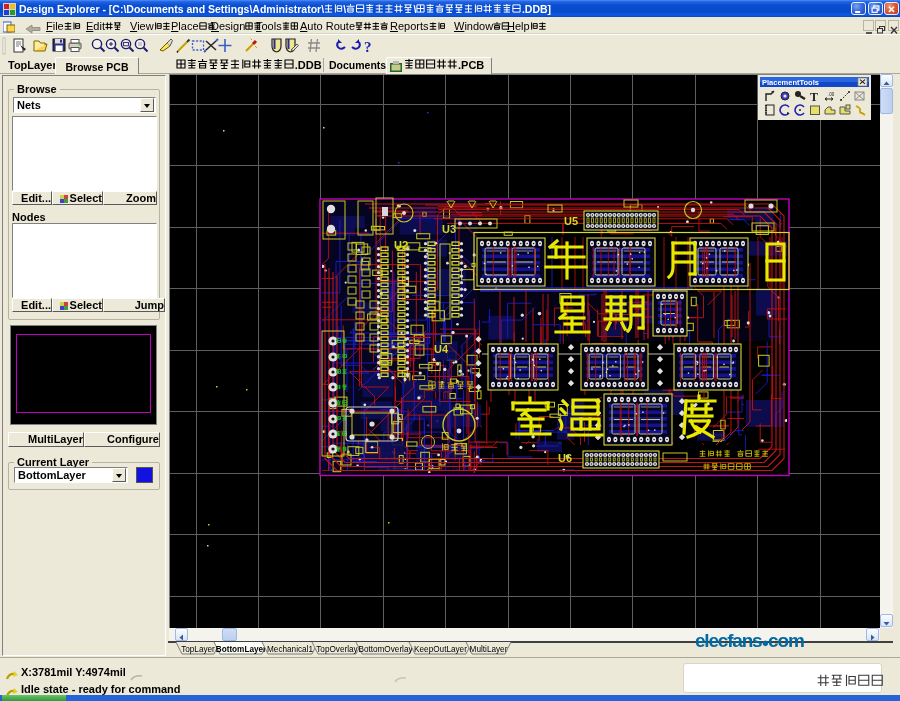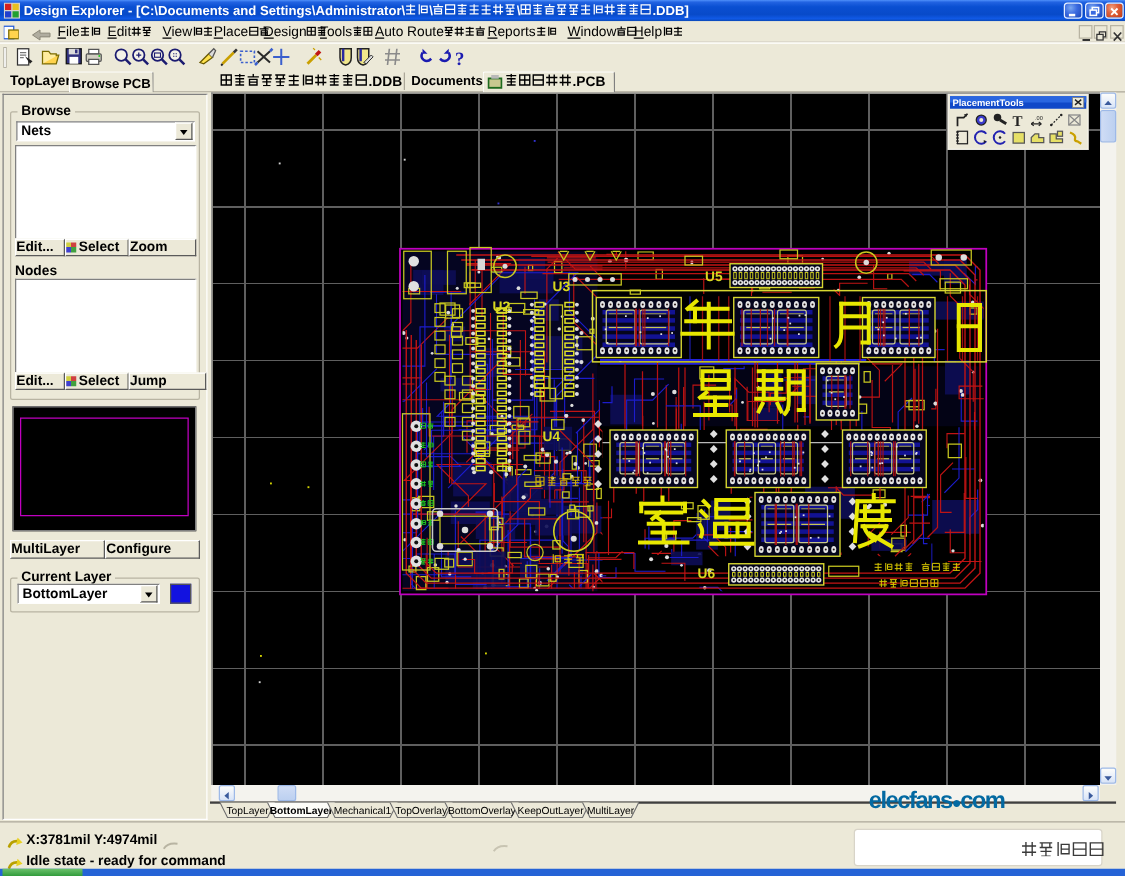--- a/index.html
+++ b/index.html
@@ -1,19 +1,19 @@
 <!DOCTYPE html>
 <html><head><meta charset="utf-8"><title>Design Explorer</title><style>
 * { margin:0; padding:0; box-sizing:border-box; }
 html,body { width:900px; height:701px; overflow:hidden; font-family:"Liberation Sans", sans-serif; background:#ece9d8; }
 #win { position:relative; width:900px; height:701px; }
 .abs { position:absolute; }
 .bevel-out { border-top:1px solid #fff; border-left:1px solid #fff; border-right:1px solid #808080; border-bottom:1px solid #808080; }
 .bevel-in { border-top:1px solid #808080; border-left:1px solid #808080; border-right:1px solid #fff; border-bottom:1px solid #fff; }
-.btn { background:#ece9d8; border:1px solid; border-color:#fff #5a5a5a #5a5a5a #fff; font-weight:bold; font-size:11px; text-align:left; color:#000; }
+.btn { background:#ece9d8; border:1px solid; border-color:#fff #5a5a5a #5a5a5a #fff; font-weight:bold; font-size:11px; text-align:right; color:#000; }
 </style></head><body>
 <div id="win">
     <div class="abs" style="left:0;top:0;width:900px;height:17px;background:linear-gradient(180deg,#4f90fa 0%,#2263e2 10%,#0a4fd2 32%,#084ac9 68%,#1059e6 88%,#0947b2 100%);"></div>
     <div class="abs" style="left:3px;top:2px;width:13px;height:13px;"><svg width="13" height="13">
         <rect x="0" y="0" width="13" height="13" fill="#d6d3ce"></rect>
         <rect x="1" y="1" width="5" height="5" fill="#d42020"></rect>
         <rect x="7" y="1" width="5" height="5" fill="#e8c020"></rect>
         <rect x="1" y="7" width="5" height="5" fill="#2040d0"></rect>
         <rect x="7" y="7" width="5" height="5" fill="#20a030"></rect>
       </svg></div>
@@ -202,21 +202,21 @@
           <path d="M3 1 V5 H7 Z" fill="#1b1bb0"></path>
         </g>
         <g transform="translate(348,2)">
           <path d="M11 4 Q13 8 10 10 Q7 12 4 9" fill="none" stroke="#1b1bb0" stroke-width="2"></path>
           <path d="M11 1 V5 H7 Z" fill="#1b1bb0"></path>
         </g>
         <text x="364" y="16" font-family="Liberation Serif, serif" font-size="15" font-weight="bold" fill="#1b1bb0">?</text>
       </svg></div>
     <div class="abs" style="left:0;top:56px;width:900px;height:18px;background:#ece9d8;border-bottom:1px solid #aca899;"></div>
     <div class="abs" style="left:8px;top:59px;font-size:11px;font-weight:bold;color:#000;">TopLayer</div>
-    <div class="abs bevel-out" style="left:55px;top:57px;width:68px;height:17px;background:#ece9d8;border-bottom:none;border-radius:2px 2px 0 0;font-size:10.5px;font-weight:bold;text-align:center;padding-top:3px;white-space:nowrap;">Browse PCB</div>
+    <div class="abs bevel-out" style="left:55px;top:57px;width:84px;height:17px;background:#ece9d8;border-bottom:none;border-radius:2px 2px 0 0;font-size:10.5px;font-weight:bold;text-align:center;padding-top:3px;white-space:nowrap;">Browse PCB</div>
     <div class="abs" style="left:176px;top:59px;font-size:11px;font-weight:bold;white-space:nowrap;"><svg width="118.80000000000001" height="10" viewBox="0 0 118.8 10" style="vertical-align:0px">
         <path d="M1 1 H9 V9 H1 Z M5 1 V9 M1 5 H9" transform="translate(0.00,0)" fill="none" stroke="#000" stroke-width="1.11"></path>
         <path d="M5 0 V3 M1 1.5 H9 M1.5 4 H8.5 M1.5 6.5 H8.5 M1.5 9 H8.5 M5 4 V9" transform="translate(10.80,0)" fill="none" stroke="#000" stroke-width="1.11"></path>
         <path d="M5 0 V2 M0.5 2.5 H9.5 M2 4.5 H8 V9 H2 Z M2 6.7 H8" transform="translate(21.60,0)" fill="none" stroke="#000" stroke-width="1.11"></path>
         <path d="M1 1 H9 M2.5 1 V4 M7.5 1 V4 M1 4 H9 M1.5 6.5 H8.5 M5 4 V9.5 M2 9.5 H8" transform="translate(32.40,0)" fill="none" stroke="#000" stroke-width="1.11"></path>
         <path d="M1 1 H9 M2.5 1 V4 M7.5 1 V4 M1 4 H9 M1.5 6.5 H8.5 M5 4 V9.5 M2 9.5 H8" transform="translate(43.20,0)" fill="none" stroke="#000" stroke-width="1.11"></path>
         <path d="M1 2 H9 M1 5.5 H9 M1 9 H9 M5 0.5 V9" transform="translate(54.00,0)" fill="none" stroke="#000" stroke-width="1.11"></path>
         <path d="M2 0.5 V9.5 M4 2 H9 V8 H4 Z M4 5 H9" transform="translate(64.80,0)" fill="none" stroke="#000" stroke-width="1.11"></path>
         <path d="M3 0.5 V9.5 M7 0.5 V9.5 M0.5 3 H9.5 M0.5 7 H9.5" transform="translate(75.60,0)" fill="none" stroke="#000" stroke-width="1.11"></path>
         <path d="M5 0 V3 M1 1.5 H9 M1.5 4 H8.5 M1.5 6.5 H8.5 M1.5 9 H8.5 M5 4 V9" transform="translate(86.40,0)" fill="none" stroke="#000" stroke-width="1.11"></path>

